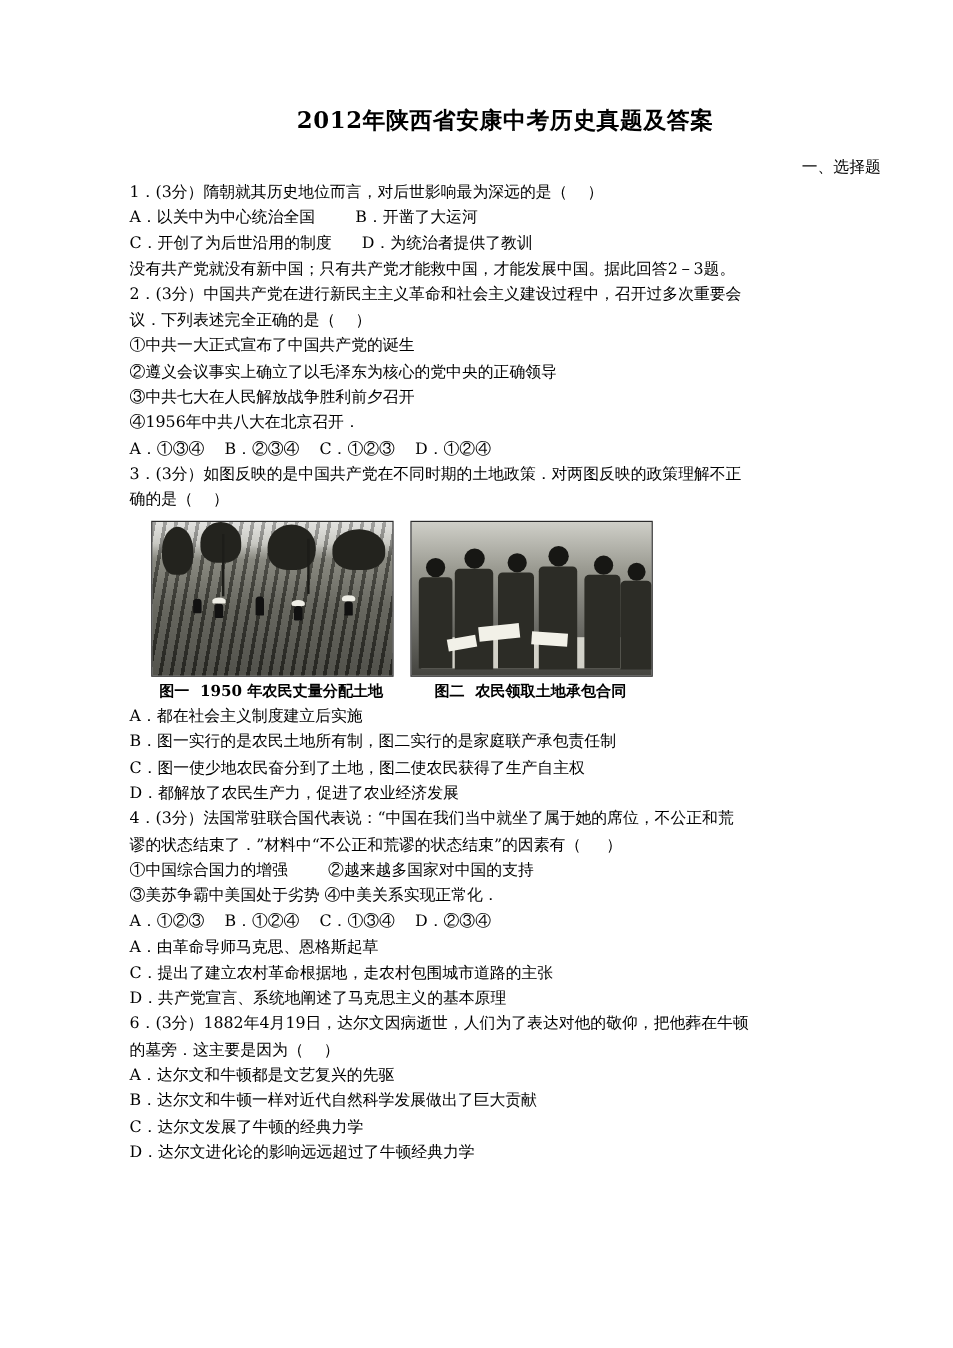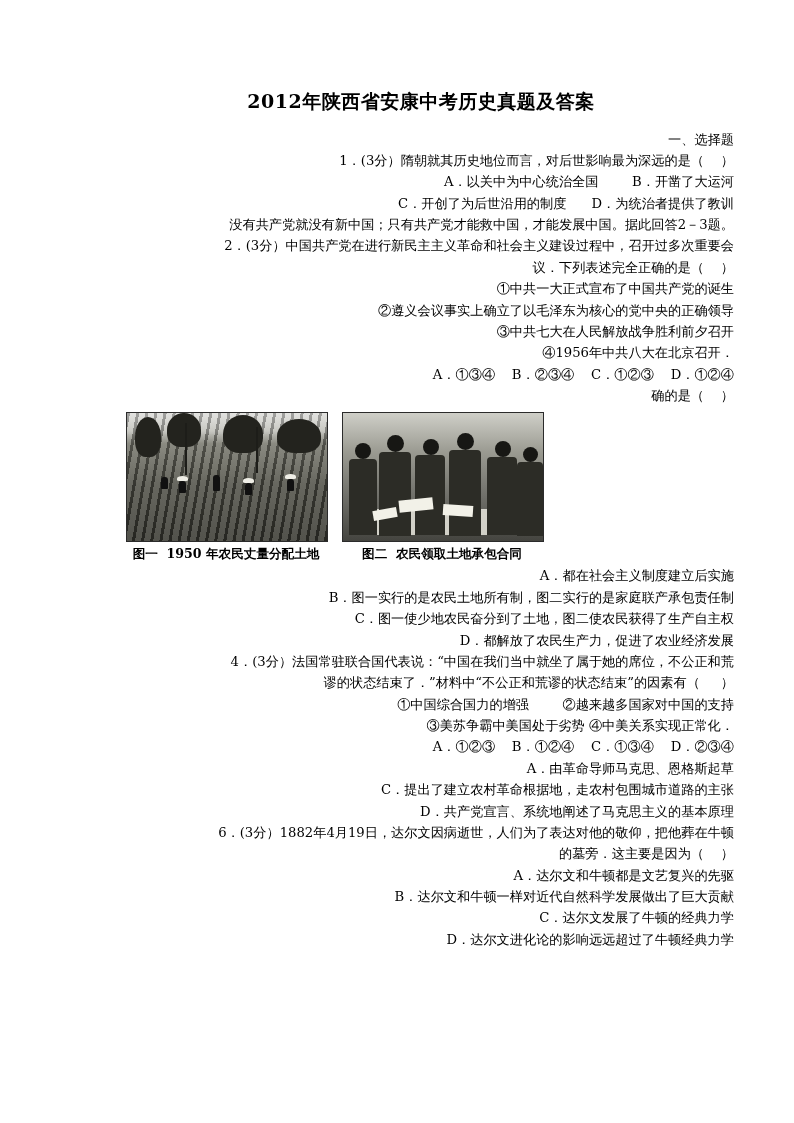--- a/index.html
+++ b/index.html
@@ -25,21 +25,20 @@
     font-weight: bold;
     font-size: 19px;
     text-align: center;
     letter-spacing: 0.5px;
     margin: 0 0 14px 0;
     line-height: 1.4;
   }
   .body-text {
     font-size: 13.2px;
     line-height: 1.62;
-    text-align: right;
   }
   .line {
     white-space: pre-wrap;
     font-size: 13.2px;
     line-height: 1.62;
   }
   .opts {
     white-space: pre;
   }
   .figs {
@@ -144,20 +143,21 @@
     <div class="line opts">A．以关中为中心统治全国        B．开凿了大运河</div>
     <div class="line opts">C．开创了为后世沿用的制度      D．为统治者提供了教训</div>
     <div class="line">没有共产党就没有新中国；只有共产党才能救中国，才能发展中国。据此回答2－3题。</div>
     <div class="line">2．(3分）中国共产党在进行新民主主义革命和社会主义建设过程中，召开过多次重要会</div>
     <div class="line">议．下列表述完全正确的是（    ）</div>
     <div class="line">①中共一大正式宣布了中国共产党的诞生</div>
     <div class="line">②遵义会议事实上确立了以毛泽东为核心的党中央的正确领导</div>
     <div class="line">③中共七大在人民解放战争胜利前夕召开</div>
     <div class="line">④1956年中共八大在北京召开．</div>
     <div class="line opts">A．①③④    B．②③④    C．①②③    D．①②④</div>
+    <div class="line">3．(3分）如图反映的是中国共产党在不同时期的土地政策．对两图反映的政策理解不正</div>
     <div class="line">确的是（    ）</div>
   </div>
 
   <div class="figs">
     <div class="fig">
       <div class="fig-img f1">
         <div class="tree" style="left:8px;  top:4px;  width:26px; height:40px;"></div>
         <div class="tree" style="left:40px; top:0px;  width:34px; height:34px;"></div>
         <div class="tree" style="left:96px; top:2px;  width:40px; height:38px;"></div>
         <div class="tree" style="left:150px;top:6px;  width:44px; height:34px;"></div>

